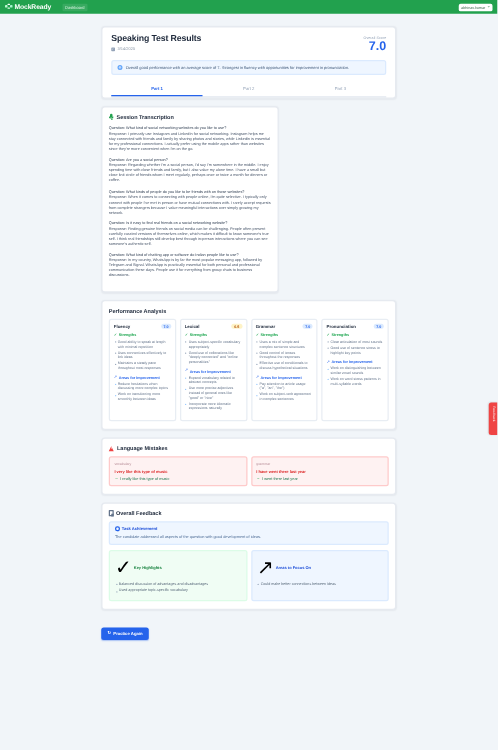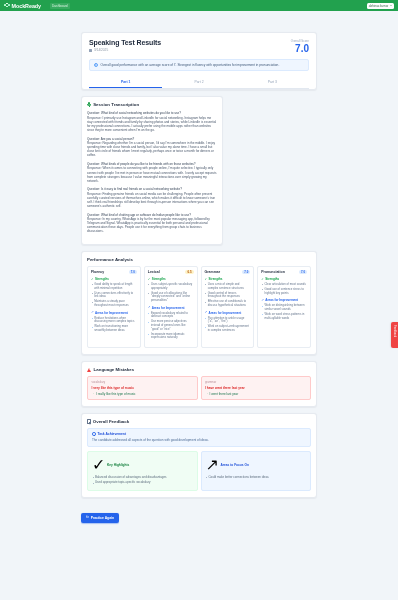--- a/index.html
+++ b/index.html
@@ -42,21 +42,21 @@
     border-radius: 1.5px; padding: 1px 2.2px;
   }
   .user-chip-text { font-size: 3px; color: #3f6b50; white-space: nowrap; }
   .chev { width: 0; height: 0; border-left: 1.2px solid transparent; border-right: 1.2px solid transparent; border-top: 1.6px solid #7aa98a; }
 
   
   .content {
     position: absolute; top: 11px; left: 0; right: 0; bottom: 0;
     overflow: hidden;
   }
-  .container { width: 236px; margin: 11px auto; padding-top: 10px; }
+  .container { width: 236px; margin: 0 auto; padding-top: 10px; }
 
   .card {
     background: #ffffff;
     border: 0.4px solid #e6eaf0;
     border-radius: 3px;
     box-shadow: 0 0.5px 1.2px rgba(15,23,42,0.05);
   }
 
   
   .head-card { padding: 6px 7px 0 7px; margin-bottom: 0; }

